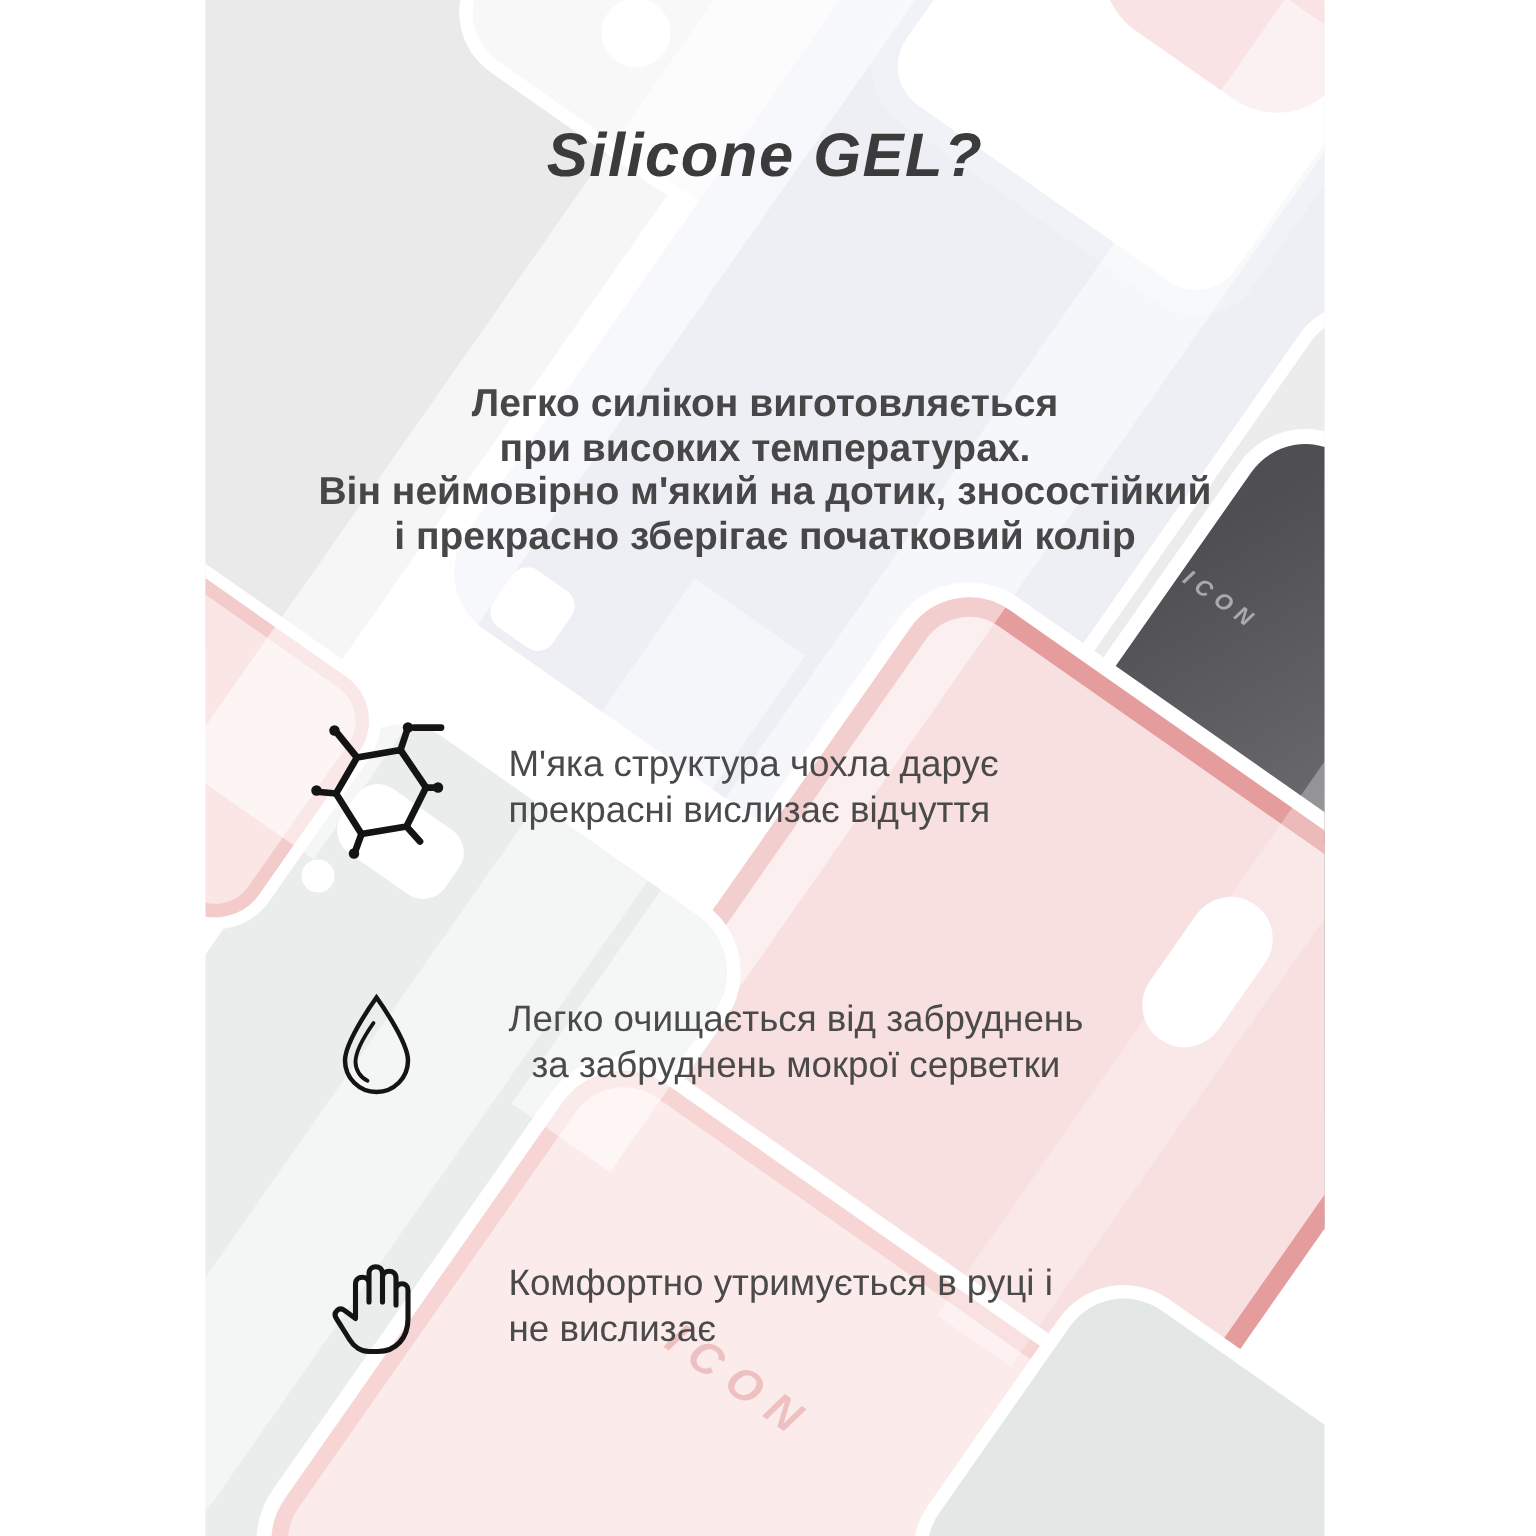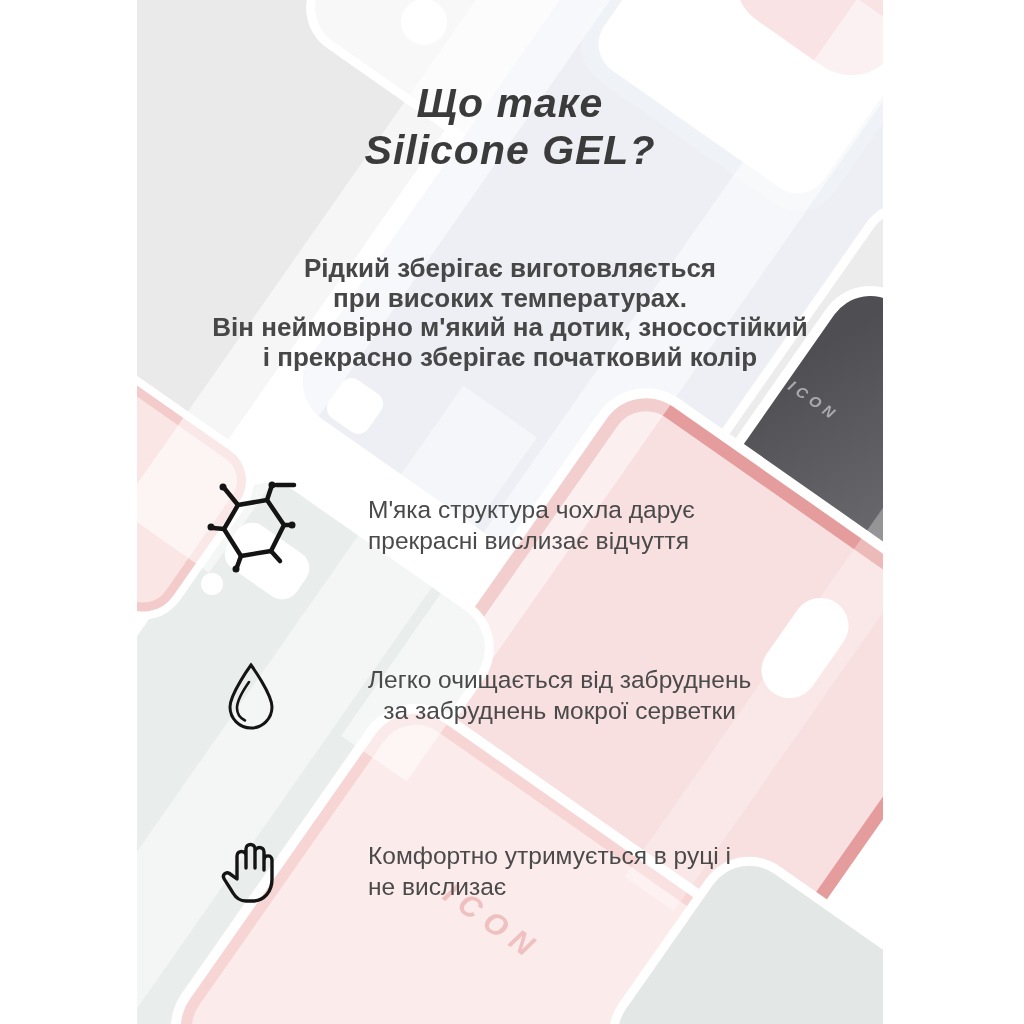--- a/index.html
+++ b/index.html
@@ -14,21 +14,21 @@
   .wm{position:absolute;font-style:italic;font-weight:700;letter-spacing:5px;transform:rotate(35deg);}
   .streak{position:absolute;transform:rotate(35deg);background:rgba(255,255,255,.55);}
   
   .content{position:absolute;inset:0;z-index:5;}
   .title{position:absolute;left:137px;top:80px;width:746px;text-align:center;
          font-weight:700;font-style:italic;font-size:41px;line-height:47px;
          color:#3B3B3B;letter-spacing:1px;}
   .intro{position:absolute;left:137px;top:254px;width:746px;text-align:center;
          font-weight:700;font-size:26px;line-height:29.5px;color:#474747;}
   .feature{position:absolute;left:0;width:1024px;}
-  .f-text{position:absolute;left:368px;top:0;font-size:24.5px;line-height:30.5px;color:#4A4A4A;}
+  .f-text{position:absolute;left:339px;top:0;font-size:24.5px;line-height:30.5px;color:#4A4A4A;}
   .f-icon{position:absolute;}
   .f-icon svg{display:block;}
 </style>
 </head>
 <body>
 
 <div class="canvas">
 
   <div class="collage">
 
@@ -71,26 +71,25 @@
 
     <div class="streak" style="left:190px;top:-150px;width:110px;height:760px;"></div>
     <div class="streak" style="left:455px;top:-60px;width:80px;height:900px;background:rgba(255,255,255,.5);"></div>
     <div class="streak" style="left:60px;top:330px;width:90px;height:900px;background:rgba(255,255,255,.45);"></div>
     <div class="streak" style="left:660px;top:330px;width:60px;height:620px;background:rgba(255,255,255,.3);"></div>
   </div>
 
   <div class="content">
 
     <div class="title">
-      <div>Що таке</div>
       <div>Silicone GEL?</div>
     </div>
 
     <div class="intro">
-      <div>Рідкий зберігає виготовляється</div>
+      <div>Легко силікон виготовляється</div>
       <div>при високих температурах.</div>
       <div>Він неймовірно м'який на дотик, зносостійкий</div>
       <div>і прекрасно зберігає початковий колір</div>
     </div>
 
     <div class="feature" style="top:0;">
       <div class="f-icon" style="left:206px;top:477px;">
         <svg width="92" height="96" viewBox="0 0 92 96" fill="none" stroke="#141414" stroke-width="4.5" stroke-linecap="round" stroke-linejoin="round">
           <polygon points="32,28 61,23 78,48 65,74 35,79 18,52"></polygon>
           <line x1="32" y1="28" x2="19" y2="12"></line>

